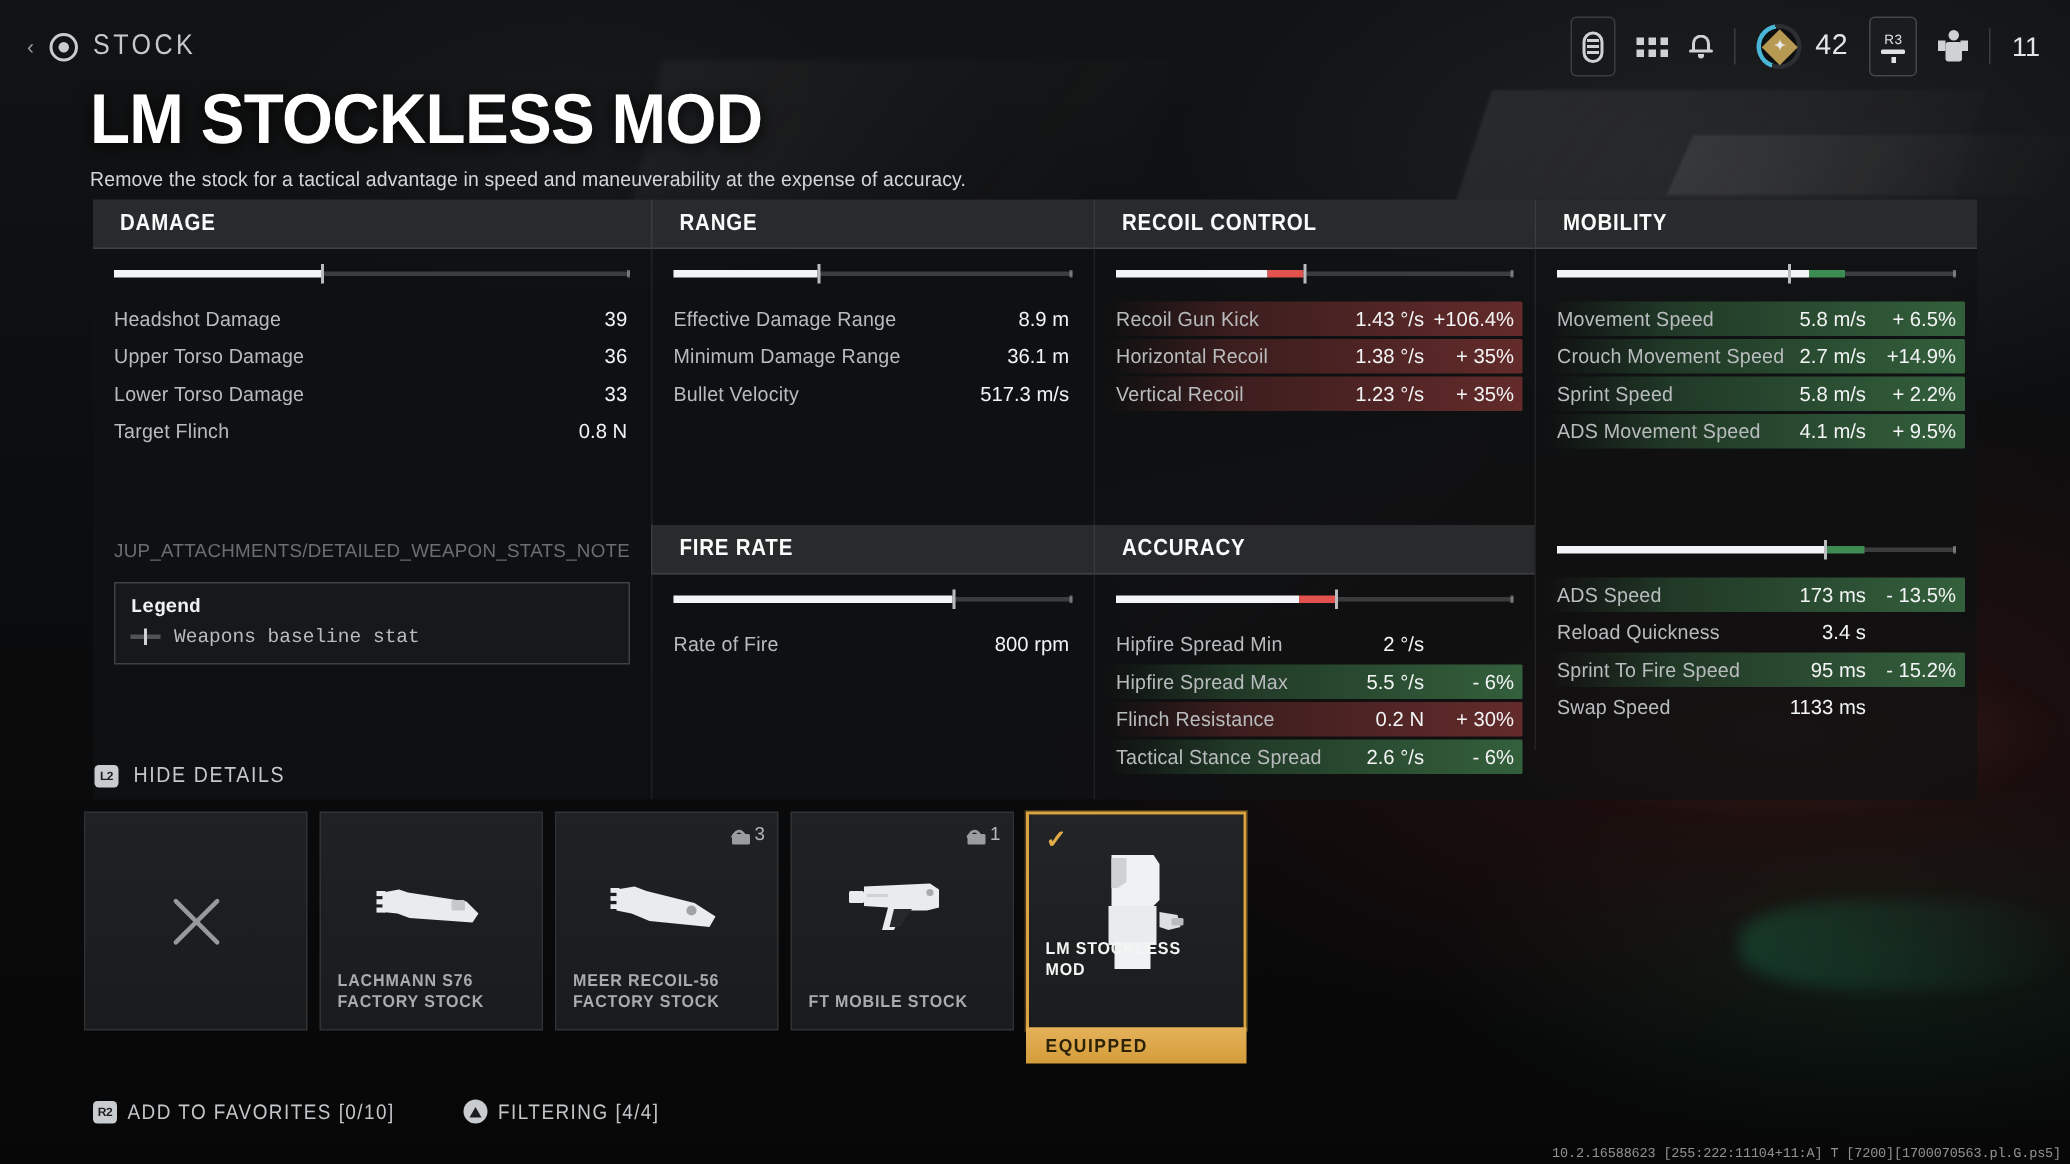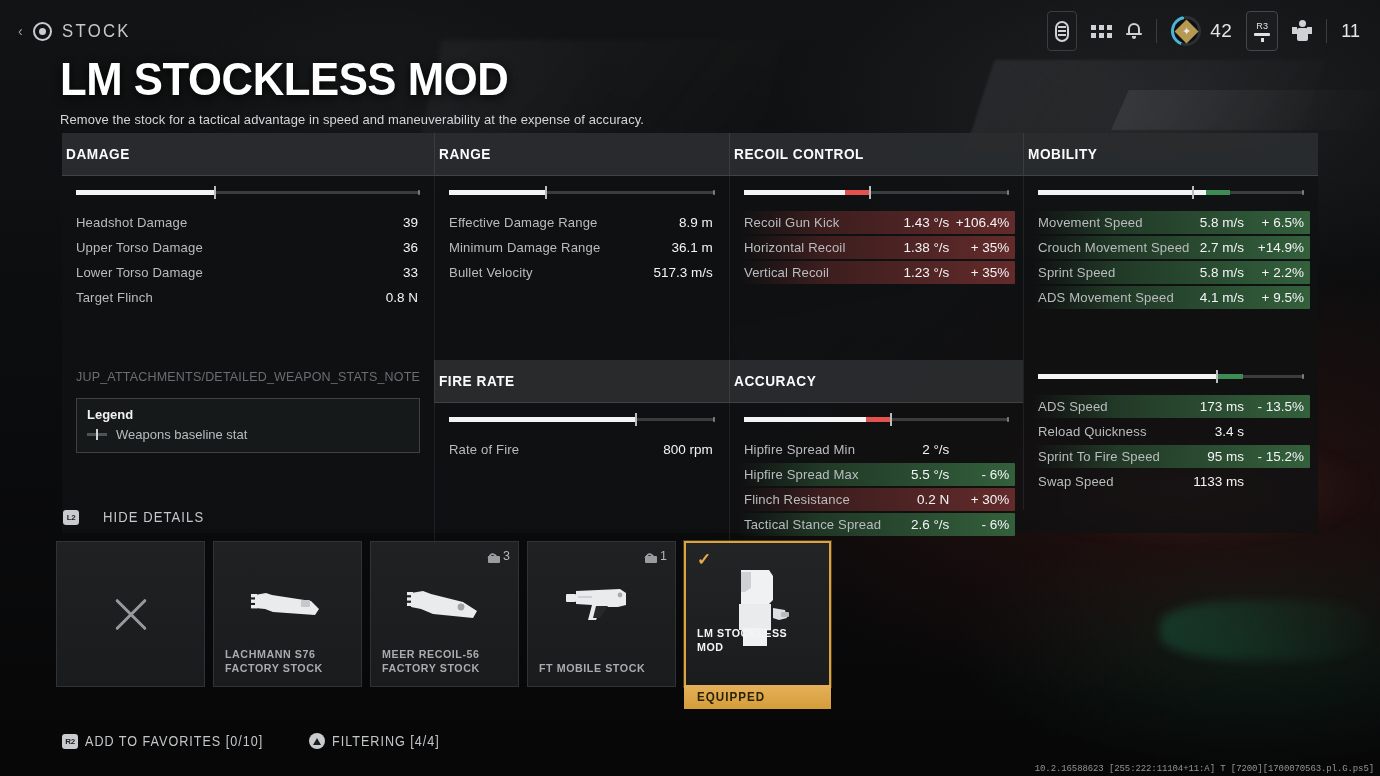--- a/index.html
+++ b/index.html
@@ -109,23 +109,23 @@
   
   .stats-wrap {
     position: absolute; left: 62px; top: 133px; width: 1256px; height: 400px;
     display: grid; grid-template-columns: 1fr 1fr 1fr 1fr;
     background: rgba(16,17,18,0.82);
   }
   .col { display: flex; flex-direction: column; }
   .panel { position: relative; }
   .panel + .panel { }
   .panel-head {
-    height: 43px; background: rgba(48,50,53,0.78);
+    height: 33px; background: rgba(48,50,53,0.78);
     border-bottom: 1px solid rgba(120,124,128,0.30);
-    display: flex; align-items: center; padding-left: 4px;
+    display: flex; align-items: center; padding-left: 18px;
   }
   .panel-head.sep-left { border-left: 1px solid rgba(120,124,128,0.22); }
   .panel-title {
     color: #fafbfb; font-size: 15.5px; font-weight: 700; letter-spacing: 0.6px;
     transform: scaleX(0.88); transform-origin: left center;
   }
   .panel-body { padding: 14px 14px 8px 14px; }
   .panel-body.sep-left { border-left: 1px solid rgba(120,124,128,0.16); }
 
   
@@ -163,33 +163,33 @@
   }
   .row.pos .hl { background: linear-gradient(90deg, rgba(43,78,50,0.0) 0%, rgba(43,82,52,0.62) 30%, rgba(53,100,62,0.95) 100%); }
   .row.neg .hl { background: linear-gradient(90deg, rgba(82,35,35,0.0) 0%, rgba(88,38,38,0.62) 30%, rgba(104,44,44,0.95) 100%); }
 
   .note {
     color: #6b6e71; font-size: 12.5px; line-height: 1.25; letter-spacing: 0.2px;
     margin-top: 6px;
   }
   .legend-box {
     margin-top: 12px; border: 1px solid rgba(120,124,128,0.40);
-    background: rgba(30,32,34,0.55); padding: 8px 10px 10px 10px;
+    background: rgba(30,32,34,0.55); padding: 8px 10px 10px 10px; font-family: Liberation Mono, monospace;
   }
   .legend-title { color:#f0f1f2; font-size: 13px; font-weight: 700; margin-bottom: 5px; }
   .legend-row { display:flex; align-items:center; gap: 9px; }
   .legend-mark { position: relative; width: 20px; height: 11px; }
   .legend-mark .lm-bar { position:absolute; left:0; top:4px; width:20px; height:3px;
                          background: rgba(150,154,158,0.45); }
   .legend-mark .lm-tick { position:absolute; left:9px; top:0; width:2px; height:11px; background:#cfd2d4; }
   .legend-text { color:#b9bcbe; font-size: 13px; }
 
   .hide-details {
     position: absolute; left: 63px; top: 509px;
-    display: flex; align-items: center; gap: 24px;
+    display: flex; align-items: center; gap: 10px;
   }
   .btn-glyph {
     width: 16px; height: 15px; border-radius: 3px; background: #c9ccce;
     color: #1a1c1e; font-size: 8px; font-weight: 700; display: flex;
     align-items: center; justify-content: center; letter-spacing: -0.3px;
   }
   .hide-label { color: #c5c8ca; font-size: 14.5px; letter-spacing: 1.2px;
                 transform: scaleX(0.9); transform-origin: left center; }
 
   

